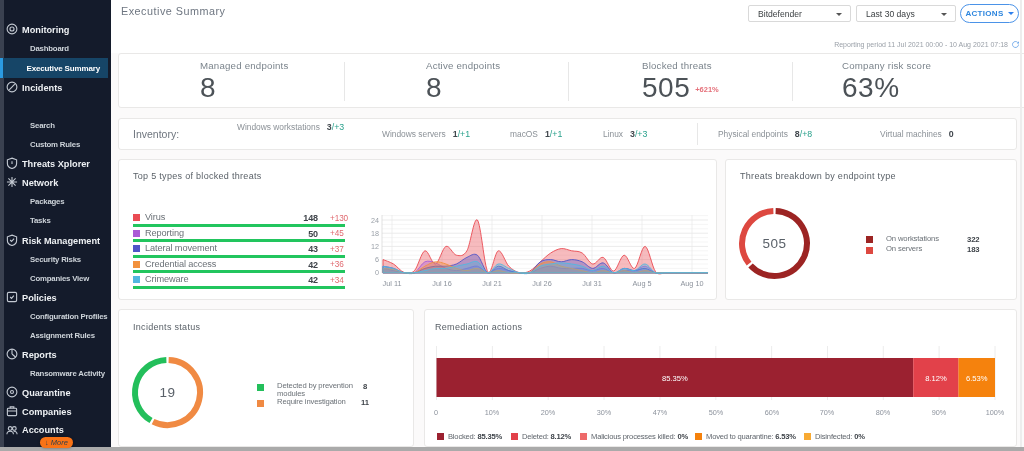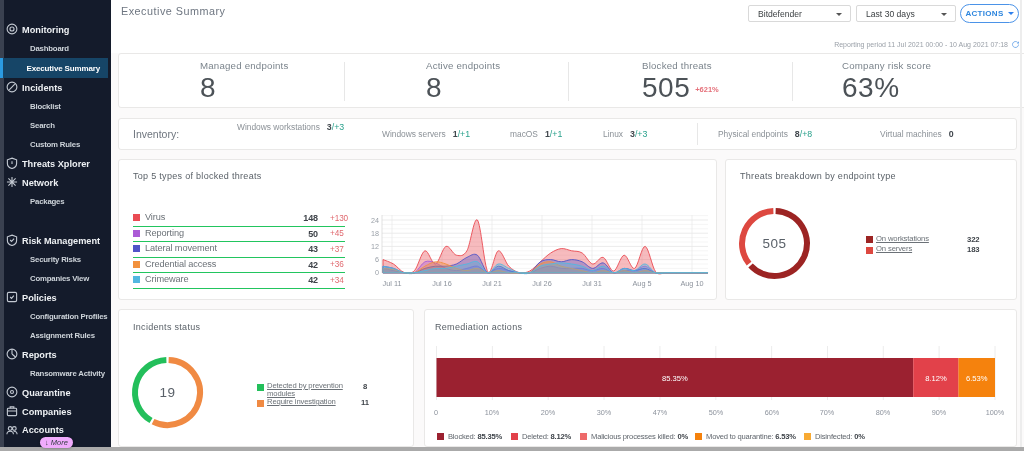--- a/index.html
+++ b/index.html
@@ -6,21 +6,21 @@
 
 #sidebar{position:absolute;left:0;top:0;width:111px;height:451px;background:#141b2b;overflow:hidden;}
 #sidebar .edge{position:absolute;left:0;top:0;width:3.5px;height:451px;background:#3a4150;}
 .mi{position:absolute;left:0;width:111px;height:19px;display:flex;align-items:center;}
 .mi .ic{position:absolute;left:6px;width:12px;height:12px;}
 .mi .t1{position:absolute;left:22px;font-size:9.2px;font-weight:700;color:#edf0f3;letter-spacing:0;white-space:nowrap;}
 .mi .t2{position:absolute;left:30px;font-size:7.8px;font-weight:700;color:#ced4da;letter-spacing:-.2px;white-space:nowrap;}
 .sel{position:absolute;background:#164567;border-left:3.5px solid #2b9be2;}
 .sel span{position:absolute;left:23.5px;top:6px;font-size:8px;font-weight:700;color:#fff;letter-spacing:-.15px;white-space:nowrap;}
 svg.ic path,svg.ic circle,svg.ic rect{stroke:#c3c9d2;fill:none;stroke-width:1.2;}
-#morebtn{position:absolute;left:40px;top:437px;width:33px;height:11px;background:#f0abfc;border-radius:6px;font-size:7.5px;color:#3a4149;display:flex;align-items:center;justify-content:center;box-shadow:0 0 3px rgba(0,0,0,.4);z-index:5;font-style:italic;}
+#morebtn{position:absolute;left:40px;top:437px;width:33px;height:11px;background:#f97316;border-radius:6px;font-size:7.5px;color:#3a4149;display:flex;align-items:center;justify-content:center;box-shadow:0 0 3px rgba(0,0,0,.4);z-index:5;font-style:italic;}
 
 #title{position:absolute;left:121px;top:5px;font-size:10.8px;color:#6e7681;letter-spacing:.5px;}
 .sel-box{position:absolute;top:5px;height:17px;background:#fff;border:1px solid #d9d9d9;border-radius:2px;font-size:8.6px;color:#3c4043;display:flex;align-items:center;padding-left:9px;}
 .sel-box .car{position:absolute;right:8px;top:6.5px;width:0;height:0;border-left:3px solid transparent;border-right:3px solid transparent;border-top:3.5px solid #555;}
 #actions{position:absolute;left:960px;top:4px;width:59px;height:19px;border:1.2px solid #4b93e8;border-radius:10px;background:#fff;color:#2e86de;font-size:8px;font-weight:700;letter-spacing:.3px;display:flex;align-items:center;justify-content:center;}
 #actions .car{width:0;height:0;border-left:3px solid transparent;border-right:3px solid transparent;border-top:3.5px solid #2f80ed;margin-left:4px;}
 #reporting{position:absolute;right:16px;top:41px;font-size:7px;color:#9aa0a8;letter-spacing:0;}
 #refresh{position:absolute;left:1010.5px;top:40px;width:9px;height:9px;}
 
 .card{position:absolute;background:#fff;border:1px solid #e9e8e7;border-radius:3px;}
@@ -34,29 +34,29 @@
 .slabel{font-size:9.7px;color:#7b848c;margin-bottom:3px;letter-spacing:.2px;}
 .sval{font-size:28px;color:#4c5257;letter-spacing:.5px;line-height:28px;}
 .sdelta{font-size:7.5px;color:#e5707a;font-weight:700;margin-left:5px;vertical-align:5px;letter-spacing:0;}
 .sdiv{position:absolute;top:8px;height:39px;width:1px;background:#e7e7e7;}
 
 #invcard{left:118px;top:118px;width:899px;height:32px;}
 .invlbl{position:absolute;font-size:8.4px;color:#8b9197;white-space:nowrap;}
 .invnum{font-weight:700;color:#41474d;font-size:8.8px;}
 .invgrn{color:#2aa18c;font-size:8.8px;}
 
-.lrow{position:absolute;left:133px;width:212px;height:15.5px;border-bottom:1px solid #22c55e;font-size:9.2px;color:#6b7177;letter-spacing:-.1px;}
+.lrow{position:absolute;left:133px;width:212px;height:15.5px;border-bottom:3px solid #22c55e;font-size:9.2px;color:#6b7177;letter-spacing:-.1px;}
 .lrow .sq{position:absolute;left:0;top:3px;width:7px;height:7px;}
 .lrow .lab{position:absolute;left:12px;top:1px;}
 .lrow .val{position:absolute;left:160px;top:2px;width:25px;text-align:right;font-weight:700;color:#3f444a;font-size:9px;}
 .lrow .dl{position:absolute;left:197px;top:2.5px;width:50px;font-size:8.2px;color:#e0696f;font-weight:400;}
 
 .dleg{position:absolute;font-size:7.7px;color:#6b7177;letter-spacing:-.15px;}
 .dleg .sq{position:absolute;left:0;top:1.5px;width:7px;height:7px;}
-.dleg .lab{position:absolute;left:10px;top:0;white-space:nowrap;line-height:8.2px;text-decoration:underline;}
+.dleg .lab{position:absolute;left:20px;top:0;white-space:nowrap;line-height:8.2px;}
 .dleg .val{position:absolute;top:0;font-weight:700;color:#3f444a;}
 .axlbl{position:absolute;font-size:7.3px;color:#8d939d;}
 </style></head><body>
 <div id="hdrband"></div>
 
 <div id="sidebar">
 <div class="edge"></div>
 <div class="mi" style="top:20.0px;">
       <svg class="ic" style="top:3px;" viewBox="0 0 13 13">
         <circle cx="6.5" cy="6.5" r="5.3"></circle>
@@ -67,23 +67,20 @@
 <div class="mi" style="top:39.0px;">
       <span class="t2" style="top:5px;">Dashboard</span>
     </div>
 <div class="mi" style="top:78.0px;">
       <svg class="ic" style="top:3px;" viewBox="0 0 13 13">
         <circle cx="6.5" cy="6.5" r="5.3"></circle>
         <path d="M3.5 9.5 L9.5 3.5"></path>
       </svg>
       <span class="t1" style="top:4.5px;">Incidents</span>
     </div>
-<div class="mi" style="top:97.0px;">
-      <span class="t2" style="top:5px;">Blocklist</span>
-    </div>
 <div class="mi" style="top:116.0px;">
       <span class="t2" style="top:5px;">Search</span>
     </div>
 <div class="mi" style="top:135.0px;">
       <span class="t2" style="top:5px;">Custom Rules</span>
     </div>
 <div class="mi" style="top:154.0px;">
       <svg class="ic" style="top:3px;" viewBox="0 0 13 13">
         <path d="M6.5 1.2 L11.5 3 L11.5 7 C11.5 10 9 11.8 6.5 12.5 C4 11.8 1.5 10 1.5 7 L1.5 3 Z"></path>
         <path d="M6.5 4.5 V7.5"></path>
@@ -91,20 +88,23 @@
       <span class="t1" style="top:4.5px;">Threats Xplorer</span>
     </div>
 <div class="mi" style="top:173.0px;">
       <svg class="ic" style="top:3px;" viewBox="0 0 13 13">
         <path d="M6.5 1 V12 M1 6.5 H12 M2.6 2.6 L10.4 10.4 M10.4 2.6 L2.6 10.4"></path>
       </svg>
       <span class="t1" style="top:4.5px;">Network</span>
     </div>
 <div class="mi" style="top:192.0px;">
       <span class="t2" style="top:5px;">Packages</span>
+    </div>
+<div class="mi" style="top:211.0px;">
+      <span class="t2" style="top:5px;">Tasks</span>
     </div>
 <div class="mi" style="top:231.0px;">
       <svg class="ic" style="top:3px;" viewBox="0 0 13 13">
         <path d="M6.5 1.2 L11.5 3 L11.5 7 C11.5 10 9 11.8 6.5 12.5 C4 11.8 1.5 10 1.5 7 L1.5 3 Z"></path>
         <path d="M4.5 6.5 L6 8 L8.8 5"></path>
       </svg>
       <span class="t1" style="top:4.5px;">Risk Management</span>
     </div>
 <div class="mi" style="top:250.0px;">
       <span class="t2" style="top:5px;">Security Risks</span>

